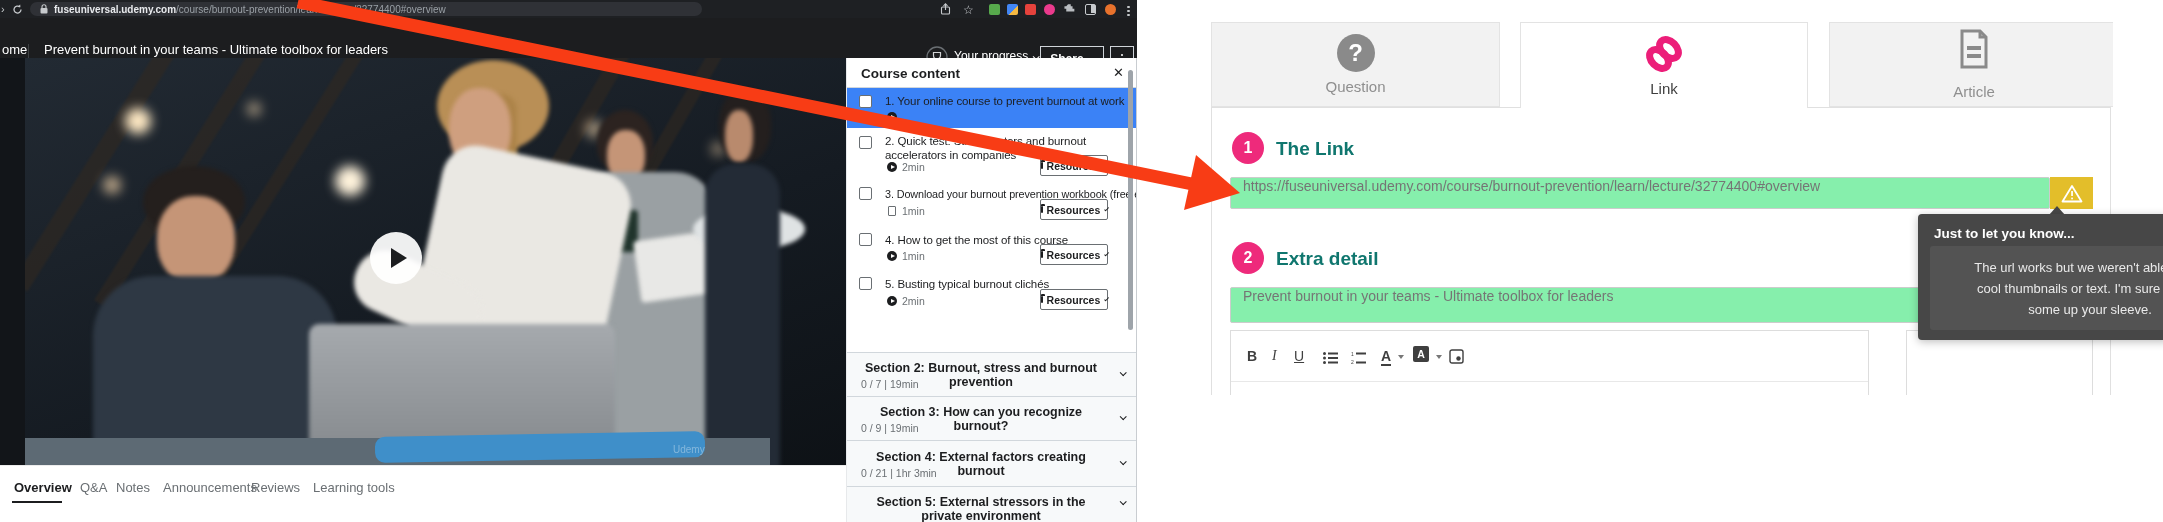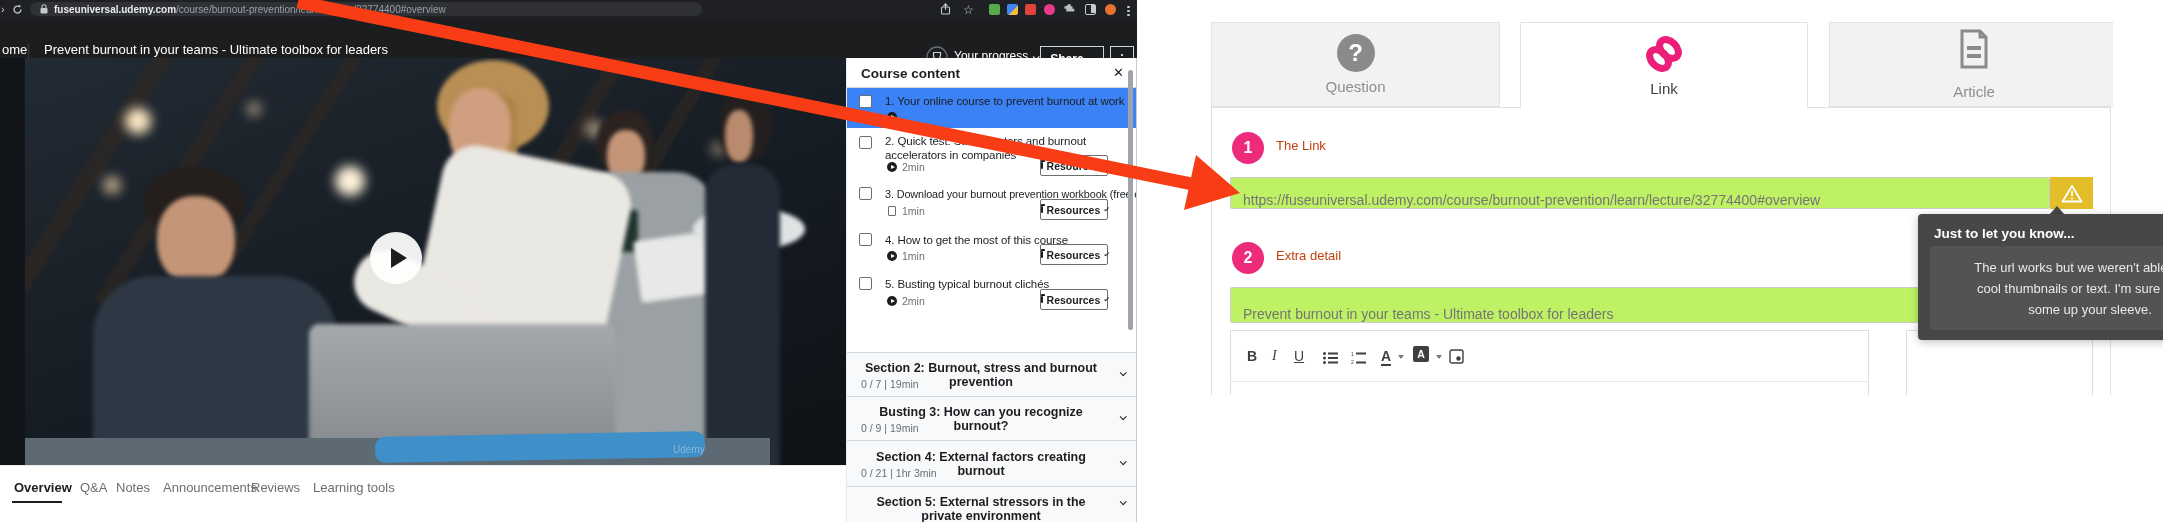--- a/index.html
+++ b/index.html
@@ -82,23 +82,23 @@
   .ptab-box { top:0; height:85px; background:#f2f2f2; border:1px solid #e3e3e3;
     display:flex; flex-direction:column; align-items:center; justify-content:center; gap:6px; }
   .ptab-box.active { background:#fff; height:86px; border-bottom:none; z-index:3; }
   .ptab-label { font-size:15px; color:#8f8f8f; }
   .ptab-box.active .ptab-label { color:#3f3f3f; }
   .q-circle { width:38px; height:38px; border-radius:50%; background:#8a8a8a; color:#fff;
     font-size:24px; font-weight:bold; display:flex; align-items:center; justify-content:center; }
   #panel-box { left:0px; top:85px; width:900px; height:320px; background:#fff; border:1px solid #e0e0e0; }
   .step-circle { width:32px; height:32px; border-radius:50%; background:#ee2a7b; color:#fff;
     font-size:16px; font-weight:bold; display:flex; align-items:center; justify-content:center; }
-  .step-label { font-size:13px; font-weight:normal; color:#c2410c; }
-  .p-input { border:1px solid #ccc; border-radius:2px; background:#bef264; color:#757575; font-size:14px;
-    display:flex; align-items:flex-end; padding-left:12px; white-space:nowrap; overflow:hidden; }
+  .step-label { font-size:19px; font-weight:bold; color:#0f766e; }
+  .p-input { border:1px solid #ccc; border-radius:2px; background:#86efac; color:#757575; font-size:14px;
+    display:flex; align-items:flex-start; padding-left:12px; white-space:nowrap; overflow:hidden; }
   #warn-btn { background:#e3be2a; display:flex; align-items:center; justify-content:center; }
   #editor { border:1px solid #ddd; background:#fff; }
   #editor-toolbar { border-bottom:1px solid #e8e8e8; height:51px; position:relative; }
   .tb { position:absolute; top:17px; color:#3f3f3f; font-size:14px; }
   .tb-b { font-weight:bold; }
   .tb-i { font-style:italic; font-family:"Liberation Serif", serif; }
   .tb-u { text-decoration:underline; }
   .caret-down { display:inline-block; width:0; height:0; border-left:3.5px solid transparent;
     border-right:3.5px solid transparent; border-top:4px solid #777; vertical-align:middle; margin-left:3px; }
   .tb-abox { display:inline-flex; width:16px; height:16px; background:#3f3f3f; border-radius:2px;
@@ -300,21 +300,21 @@
       </div>
     </div>
 
 
     <div class="abs cc-section" style="top:294px;height:44px;">
       <div class="abs cc-sec-title" style="top:8px;">Section 2: Burnout, stress and burnout prevention</div>
       <div class="abs cc-sec-meta" style="top:25px;">0 / 7 | 19min</div>
       <span class="abs chev sec-chev" style="left:268px;top:18px;"></span>
     </div>
     <div class="abs cc-section" style="top:338px;height:44px;">
-      <div class="abs cc-sec-title" style="top:8px;">Busting 3: How can you recognize burnout?</div>
+      <div class="abs cc-sec-title" style="top:8px;">Section 3: How can you recognize burnout?</div>
       <div class="abs cc-sec-meta" style="top:25px;">0 / 9 | 19min</div>
       <span class="abs chev sec-chev" style="left:268px;top:18px;"></span>
     </div>
     <div class="abs cc-section" style="top:382px;height:46px;">
       <div class="abs cc-sec-title" style="top:9px;">Section 4: External factors creating burnout</div>
       <div class="abs cc-sec-meta" style="top:26px;">0 / 21 | 1hr 3min</div>
       <span class="abs chev sec-chev" style="left:268px;top:19px;"></span>
     </div>
     <div class="abs cc-section" style="top:428px;height:36px;">
       <div class="abs cc-sec-title" style="top:8px;">Section 5: External stressors in the private environment</div>

